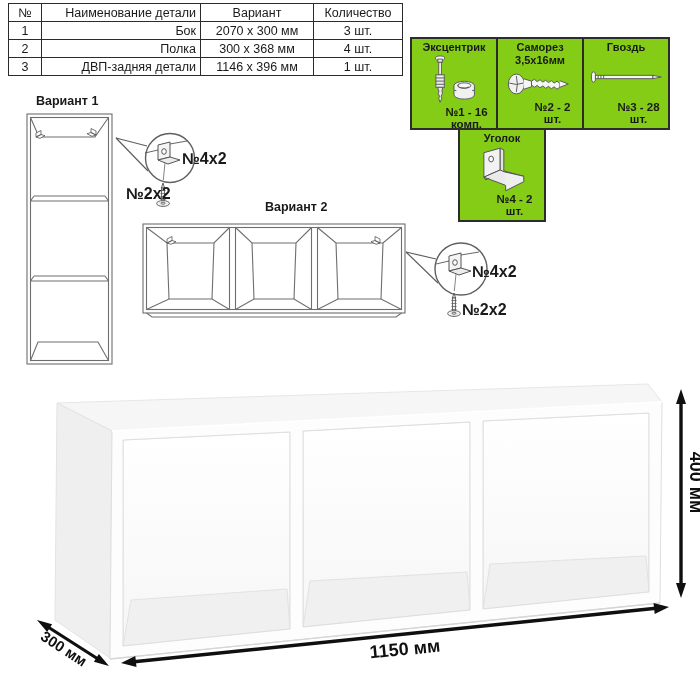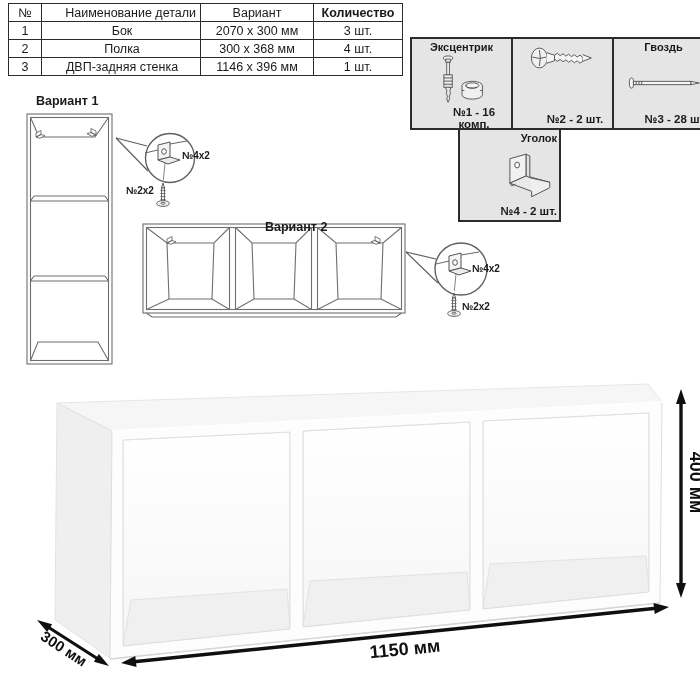--- a/index.html
+++ b/index.html
@@ -5,38 +5,38 @@
   html,body{margin:0;padding:0;background:#ffffff;}
   .page{position:relative;width:700px;height:690px;background:#ffffff;overflow:hidden;
         font-family:"Liberation Sans","DejaVu Sans",sans-serif;color:#1a1a1a;}
   
   .parts-table{position:absolute;left:8px;top:3px;border-collapse:collapse;table-layout:fixed;}
   .parts-table th,.parts-table td{border:1.5px solid #2b2b2b;font-size:12.5px;font-weight:400;
         height:17px;padding:0 4px;white-space:nowrap;text-align:center;background:#fff;}
   .parts-table .col-num{width:24px;}
   .parts-table .col-name{width:150px;text-align:right;}
   .parts-table .col-size{width:104px;}
-  .parts-table .col-qty{width:80px;font-weight:bold;}
-  .parts-table td.cell-name{text-align:center;padding-left:6px;}
+  .parts-table .col-qty{width:80px;}
+  .parts-table td.cell-name{text-align:right;padding-left:6px;}
   
   .hw-row{position:absolute;display:flex;}
   .hw-row1{left:410px;top:37px;}
   .hw-row2{left:458px;top:128px;}
-  .hw-cell{box-sizing:border-box;width:103px;height:93px;border:2px solid #2c2c2c;background:#e5e5e5;
+  .hw-cell{box-sizing:border-box;width:88px;height:93px;border:2px solid #2c2c2c;background:#84cc16;
         display:flex;flex-direction:column;justify-content:space-between;align-items:center;
         padding:2px 2px 3px 2px;}
   .hw-cell + .hw-cell{margin-left:-2px;}
-  .hw-row2 .hw-cell{height:94px;align-items:flex-end;}
+  .hw-row2 .hw-cell{height:94px;}
   .hw-title{font-size:11px;font-weight:700;text-align:center;line-height:1.15;}
   .hw-qty{font-size:11.5px;font-weight:700;text-align:center;margin-left:25px;}
   .hw-icon{flex:0 0 auto;display:flex;align-items:center;justify-content:center;}
   
   .lbl{position:absolute;font-weight:700;white-space:nowrap;}
   .lbl-variant{font-size:12.5px;}
-  .lbl-callout{font-size:10px;}
+  .lbl-callout{font-size:16px;}
   
   .dim{position:absolute;font-weight:700;color:#0f0f0f;text-align:center;white-space:nowrap;}
   .dim-width{left:350px;top:639px;width:110px;font-size:18px;transform:rotate(-5.5deg);}
   .dim-height{left:650px;top:472px;width:90px;font-size:18px;transform:rotate(90deg);}
   .dim-depth{left:24px;top:640px;width:80px;font-size:15px;transform:rotate(33deg);}
   svg{position:absolute;overflow:visible;}
 </style>
 </head>
 <body>
 
@@ -59,21 +59,21 @@
         <td>3 шт.</td>
       </tr>
       <tr>
         <td>2</td>
         <td class="cell-name">Полка</td>
         <td>300 x 368 мм</td>
         <td>4 шт.</td>
       </tr>
       <tr>
         <td>3</td>
-        <td class="cell-name">ДВП-задняя стенка</td>
+        <td class="cell-name">ДВП-задняя детали</td>
         <td>1146 x 396 мм</td>
         <td>1 шт.</td>
       </tr>
     </tbody>
   </table>
 
   <div class="hw-row hw-row1">
     <div class="hw-cell">
       <div class="hw-title">Эксцентрик</div>
       <div class="hw-icon">
@@ -92,20 +92,21 @@
             <ellipse cx="43" cy="34" rx="7.2" ry="2.9" fill="#f7f7f7"></ellipse>
             <path d="M37.5,33 A6,2.4 0 0 0 48,35.5" fill="none"></path>
             <line x1="32" y1="39" x2="34.5" y2="39.5"></line>
             <line x1="54" y1="39" x2="51.5" y2="39.5"></line>
           </g>
         </svg>
       </div>
       <div class="hw-qty">№1 - 16 комп.</div>
     </div>
     <div class="hw-cell">
+      <div class="hw-title">Саморез 3,5х16мм</div>
       <div class="hw-icon">
         <svg width="68" height="34" viewBox="0 0 72 34" style="position:static">
           <g stroke="#555" stroke-width="1" fill="#f1f1f1">
             <ellipse cx="11" cy="17" rx="8.5" ry="10.5"></ellipse>
             <path d="M11,8.5 Q13,17 11,25.5 M3.5,16 Q11,19 18.5,16" fill="none"></path>
             <path d="M19,11.5 L27,14 L27,20 L19,22.5" fill="#f5f5f5"></path>
             <path d="M27,14 l3,-2 l3,2.5 l3,-2 l3,2.5 l3,-2 l3,2.5 l3,-2 l3,2.5 l3,-2 l3,2.5 L57,20.5 l-3,2 l-3,-2.5 l-3,2 l-3,-2.5 l-3,2 l-3,-2.5 l-3,2 l-3,-2.5 l-3,2 l-3,-2.5 Z" fill="#f5f5f5"></path>
             <path d="M57,13.5 L66,17 L57,20.5" fill="#f5f5f5"></path>
           </g>
         </svg>
@@ -269,21 +270,21 @@
       <line x1="48" y1="627" x2="98" y2="659" stroke="#0f0f0f" stroke-width="3.2"></line>
       <polygon points="37,620 47.2,632.0 52.1,624.2"></polygon>
       <polygon points="109,666 93.9,661.8 98.9,654.0"></polygon>
     </g>
   </svg>
 
   <div class="lbl lbl-variant" style="left:36px;top:94px;">Вариант 1</div>
   <div class="lbl lbl-callout" style="left:182px;top:150px;">№4х2</div>
   <div class="lbl lbl-callout" style="left:126px;top:185px;">№2х2</div>
 
-  <div class="lbl lbl-variant" style="left:233px;top:220px;padding-left:32px;">Вариант 2</div>
+  <div class="lbl lbl-variant" style="left:233px;top:200px;padding-left:32px;">Вариант 2</div>
   <div class="lbl lbl-callout" style="left:472px;top:263px;">№4х2</div>
   <div class="lbl lbl-callout" style="left:462px;top:301px;">№2х2</div>
 
   <div class="dim dim-width">1150 мм</div>
   <div class="dim dim-height">400 мм</div>
   <div class="dim dim-depth">300 мм</div>
 
 </div>
 
 </body></html>

